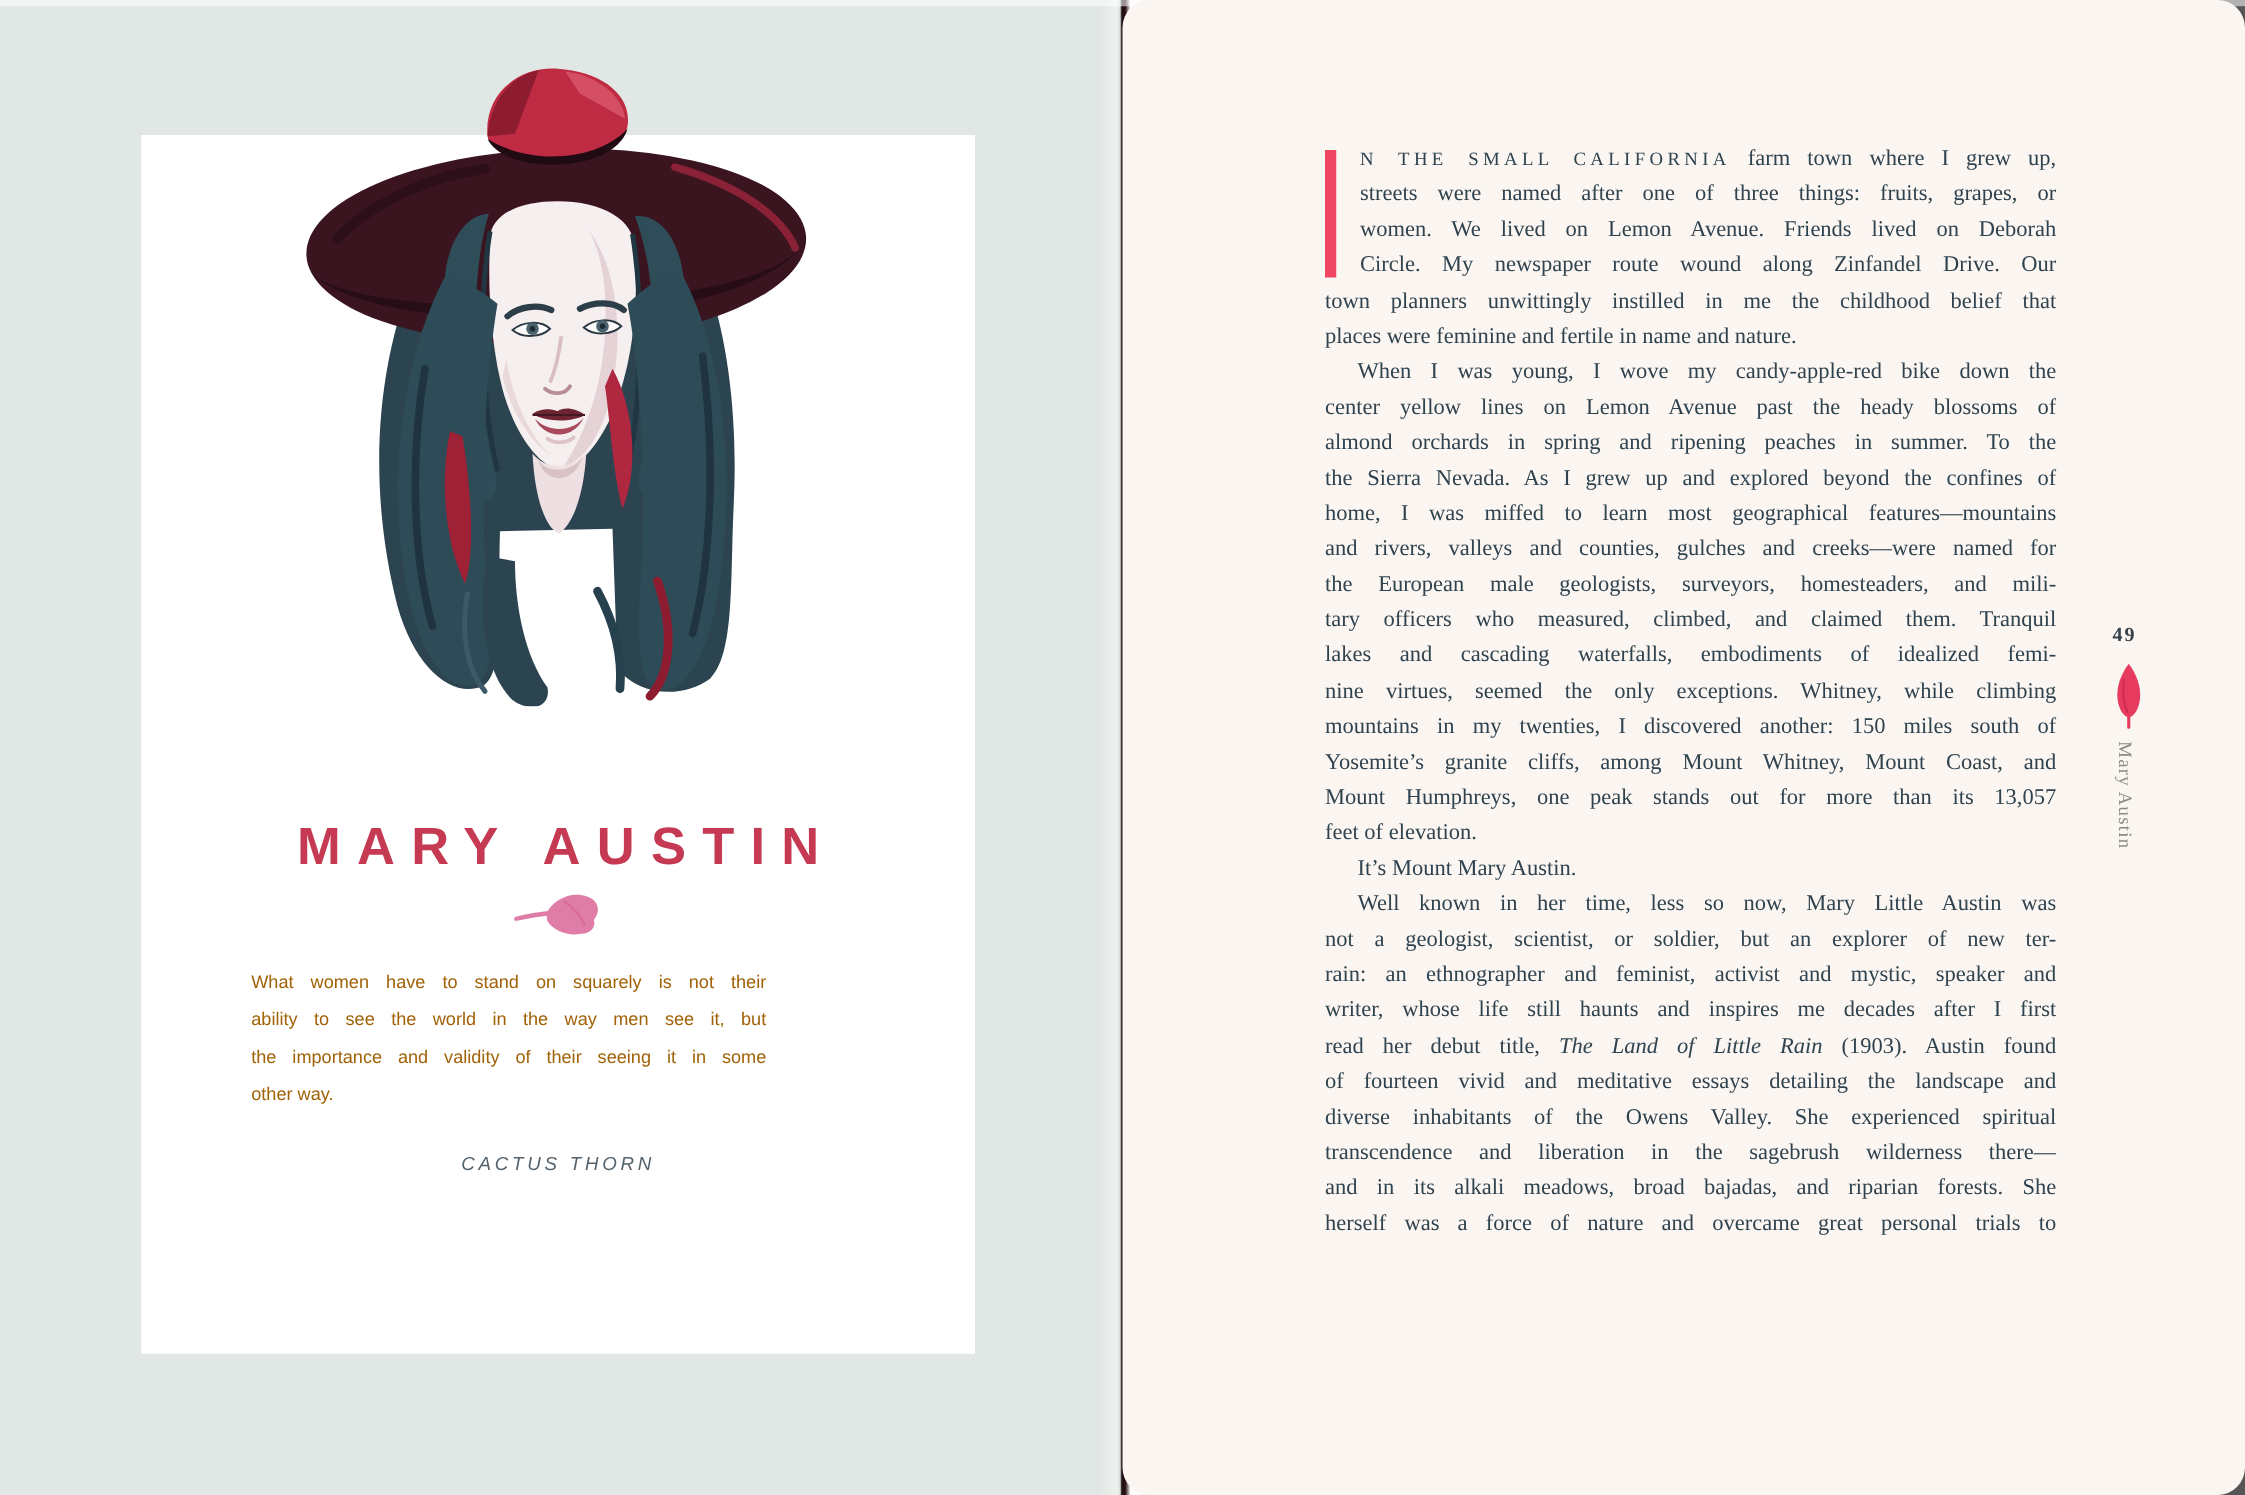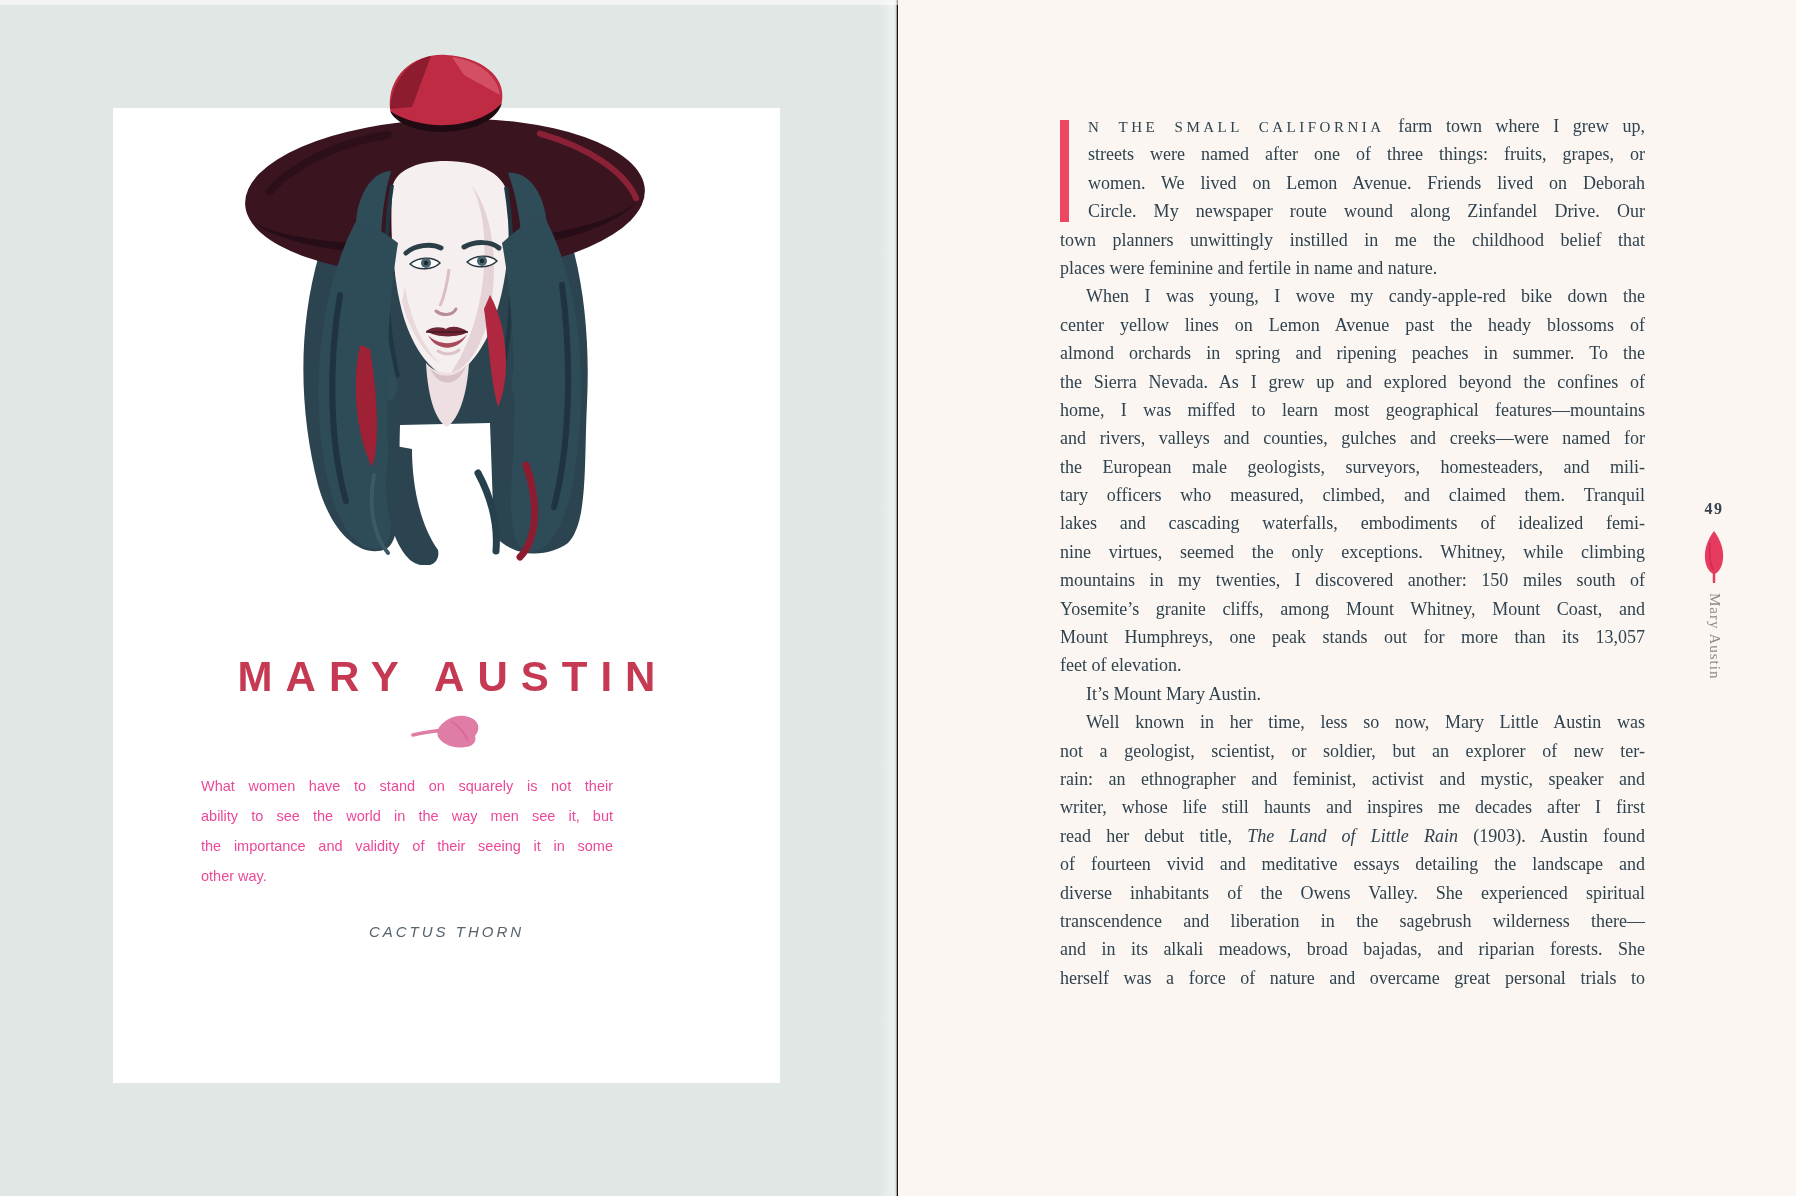--- a/index.html
+++ b/index.html
@@ -8,45 +8,45 @@
   
   .page-left{position:absolute;left:0;top:0;width:898px;height:1196px;background:#e1e7e4;}
   .card{position:absolute;left:113px;top:108px;width:667px;height:975px;background:#ffffff;}
   .portrait{position:absolute;left:240px;top:45px;width:410px;height:520px;}
   .chapter-title{position:absolute;left:0;right:0;top:545px;text-align:center;
     font-family:"Liberation Sans",sans-serif;font-weight:700;font-size:42px;
     letter-spacing:13px;text-indent:13px;color:#c53a52;}
   .leaf-wrap{position:absolute;left:50%;top:603px;transform:translateX(-50%);}
   .quote{position:absolute;left:88px;top:663px;width:412px;
     font-family:"Liberation Sans",sans-serif;font-size:14.5px;line-height:30px;
-    color:#ec4899;}
+    color:#a16207;}
   .qline{text-align:justify;text-align-last:justify;height:30px;overflow:hidden;}
   .qline.last{text-align-last:left;}
   .attribution{position:absolute;left:0;right:0;top:815px;text-align:center;
     font-family:"Liberation Sans",sans-serif;font-style:italic;font-size:15px;
     letter-spacing:3px;color:#55636d;}
   
   .gutter{position:absolute;left:880px;top:0;width:52px;height:1196px;pointer-events:none;
     background:linear-gradient(90deg, rgba(225,231,228,0) 0%, #eef2ef 26%, #d8dfdc 31%,
       #200f14 33.5%, #2a1216 39%, #ffffff 47%, #fdf9f6 64%, rgba(251,246,242,0) 100%);}
   .top-strip{position:absolute;left:0;top:0;width:1796px;height:5px;
     background:rgba(255,255,255,.55);pointer-events:none;}
   
-  .page-right{position:absolute;left:898px;top:0;width:898px;height:1196px;background:#fbf6f2;}
+  .page-right{position:absolute;left:898px;top:0;width:898px;height:1196px;background:#fbf6f2;border-radius:22px;}
   .body-text{position:absolute;left:162px;top:112px;width:585px;color:#2f424e;
     font-size:18px;line-height:28.4px;}
   .bline{height:28.4px;overflow:hidden;text-align:justify;text-align-last:justify;}
   .bline.last{text-align-last:left;}
   .bline.inset{padding-left:28px;}
   .bline.indent{text-indent:26px;}
   .bline i{font-style:italic;}
   .sc{font-size:15px;letter-spacing:3.5px;}
   .drop-bar{position:absolute;left:0;top:8px;width:9px;height:102px;background:#ee4663;}
   .margin-col{position:absolute;left:792px;top:500px;width:48px;
-    display:flex;flex-direction:column;align-items:center;}
+    display:flex;flex-direction:column;align-items:flex-start;}
   .page-number{font-weight:700;font-size:16px;letter-spacing:1.5px;color:#38424a;}
   .margin-leaf{margin-top:11px;}
   .running-title{margin-top:10px;writing-mode:vertical-rl;text-orientation:mixed;
     font-size:15px;letter-spacing:1px;color:#8c8b85;height:110px;}
 </style>
 </head>
 <body>
 
 <div class="spread">
 

